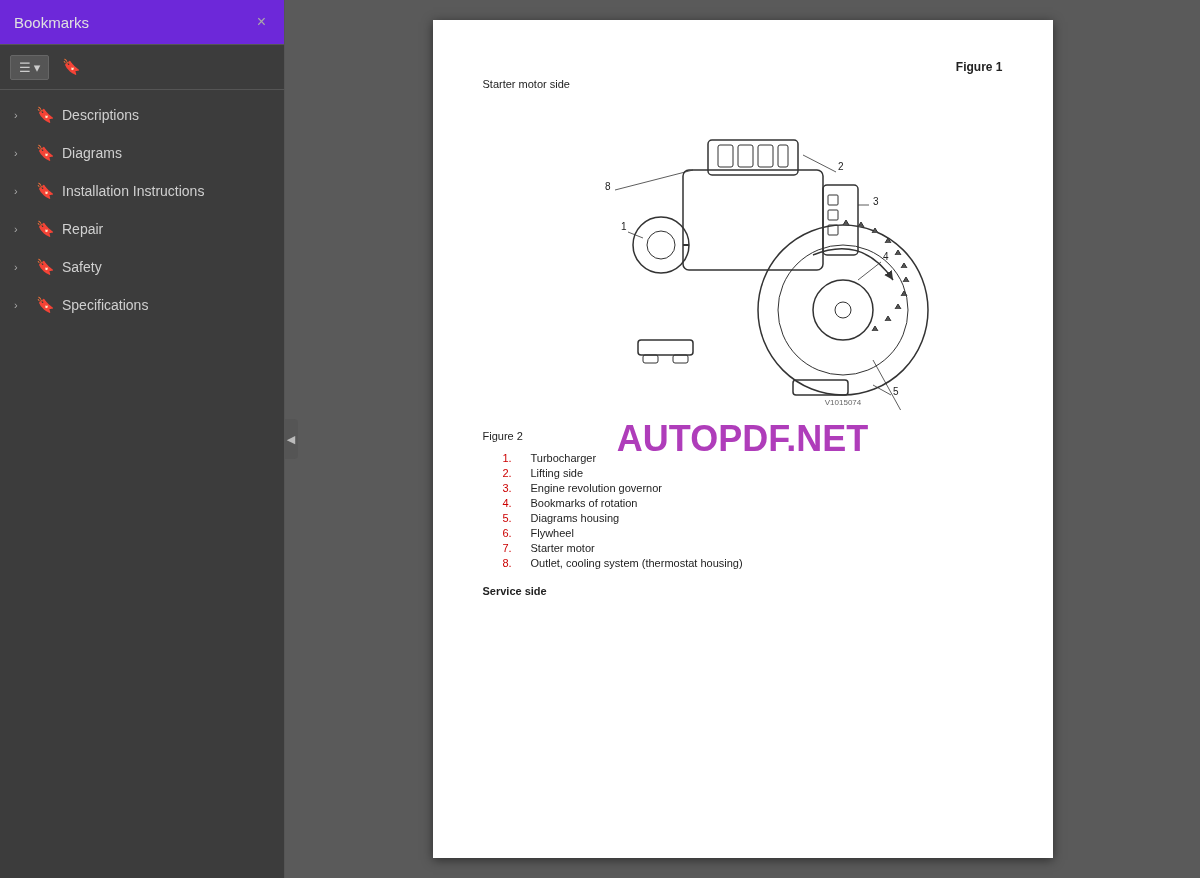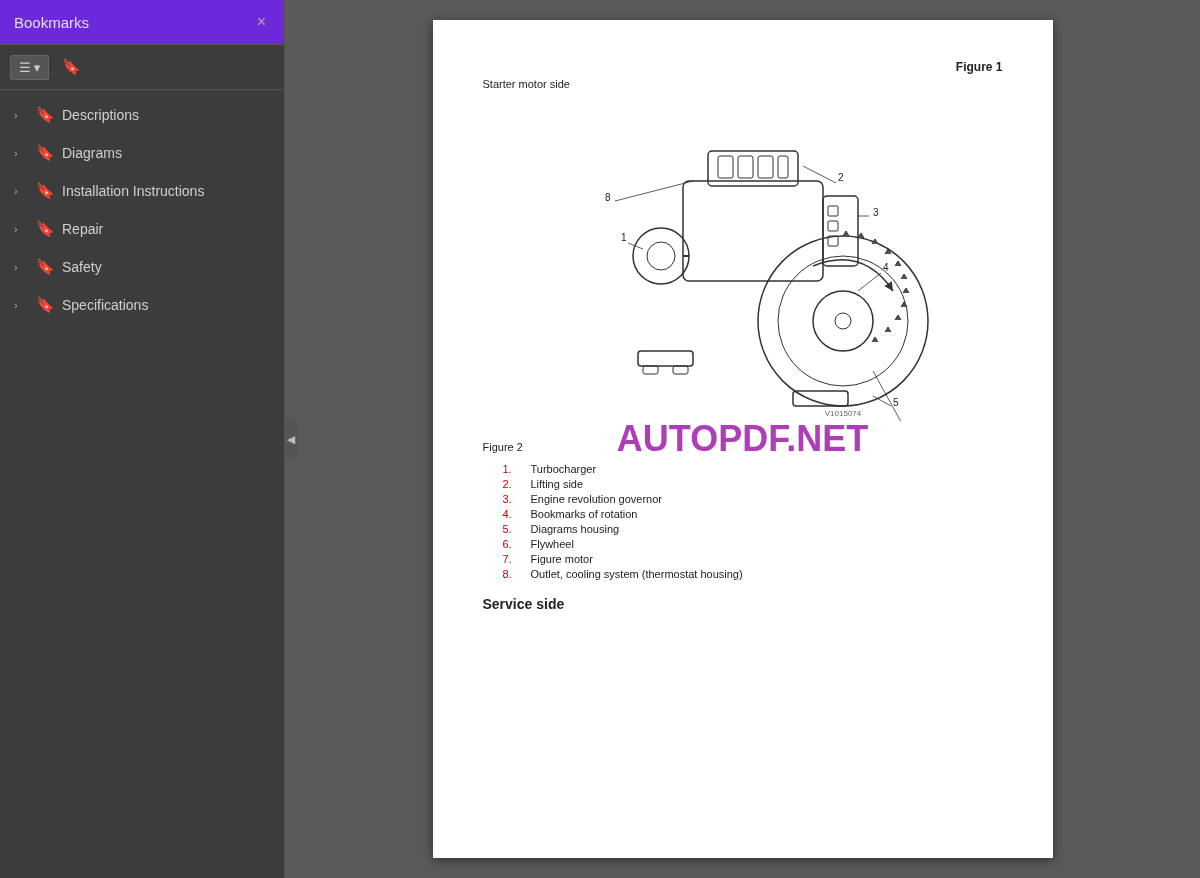--- a/index.html
+++ b/index.html
@@ -163,21 +163,21 @@
       font-size: 12px;
       font-weight: bold;
       color: #222;
       margin-bottom: 4px;
       text-align: right;
     }
 
     .figure-subtitle {
       font-size: 11px;
       color: #222;
-      margin-bottom: 11px;
+      margin-bottom: 0;
     }
 
     .engine-diagram {
       width: 100%;
       display: flex;
       justify-content: center;
       margin-bottom: 20px;
     }
 
     .watermark {
@@ -215,21 +215,21 @@
     }
     .parts-list li .num {
       min-width: 20px;
       color: #cc0000;
     }
     .parts-list li .desc {
       color: #222;
     }
 
     .service-side-label {
-      font-size: 14px;
+      font-size: 11px;
       font-weight: bold;
       color: #222;
       margin-top: 8px;
     }
 
     
     .engine-svg {
       width: 380px;
       height: 320px;
     }
@@ -394,21 +394,21 @@
           <li>
             <span class="num">5.</span>
             <span class="desc">Diagrams housing</span>
           </li>
           <li>
             <span class="num">6.</span>
             <span class="desc">Flywheel</span>
           </li>
           <li>
             <span class="num">7.</span>
-            <span class="desc">Figure motor</span>
+            <span class="desc">Starter motor</span>
           </li>
           <li>
             <span class="num">8.</span>
             <span class="desc">Outlet, cooling system (thermostat housing)</span>
           </li>
         </ul>
       <div class="service-side-label">Service side</div>
     </div>
   </div>
 </div>

